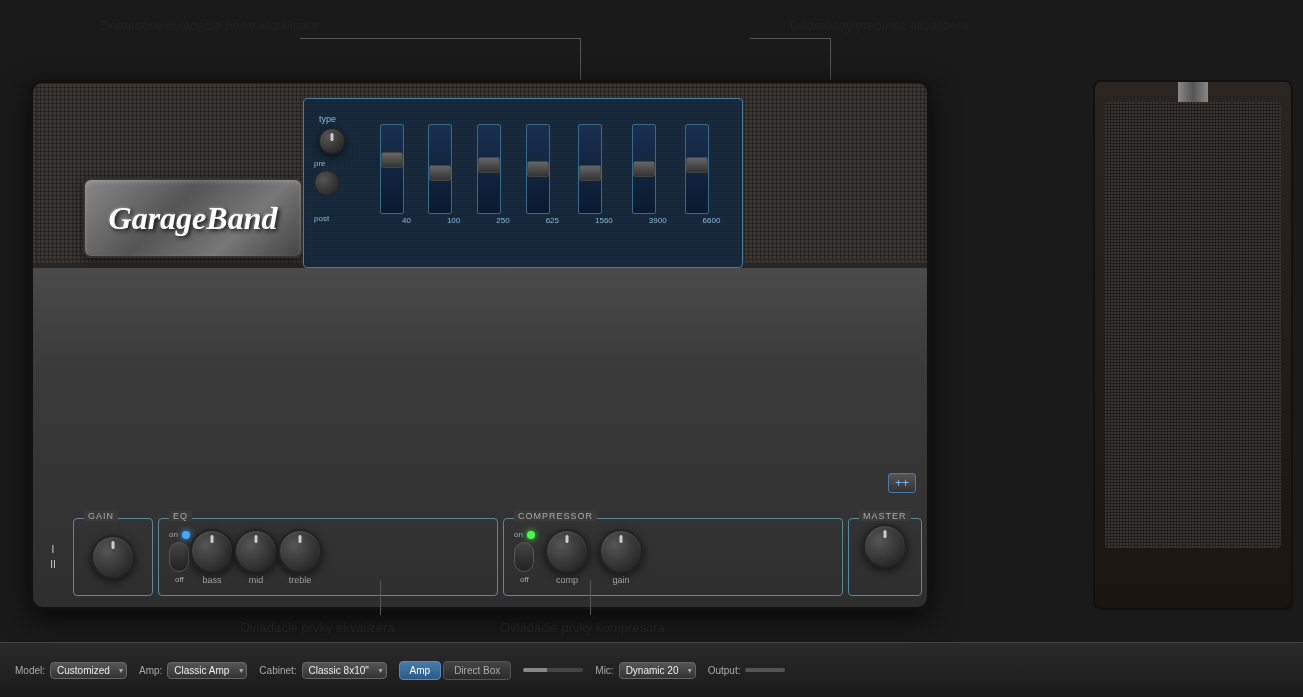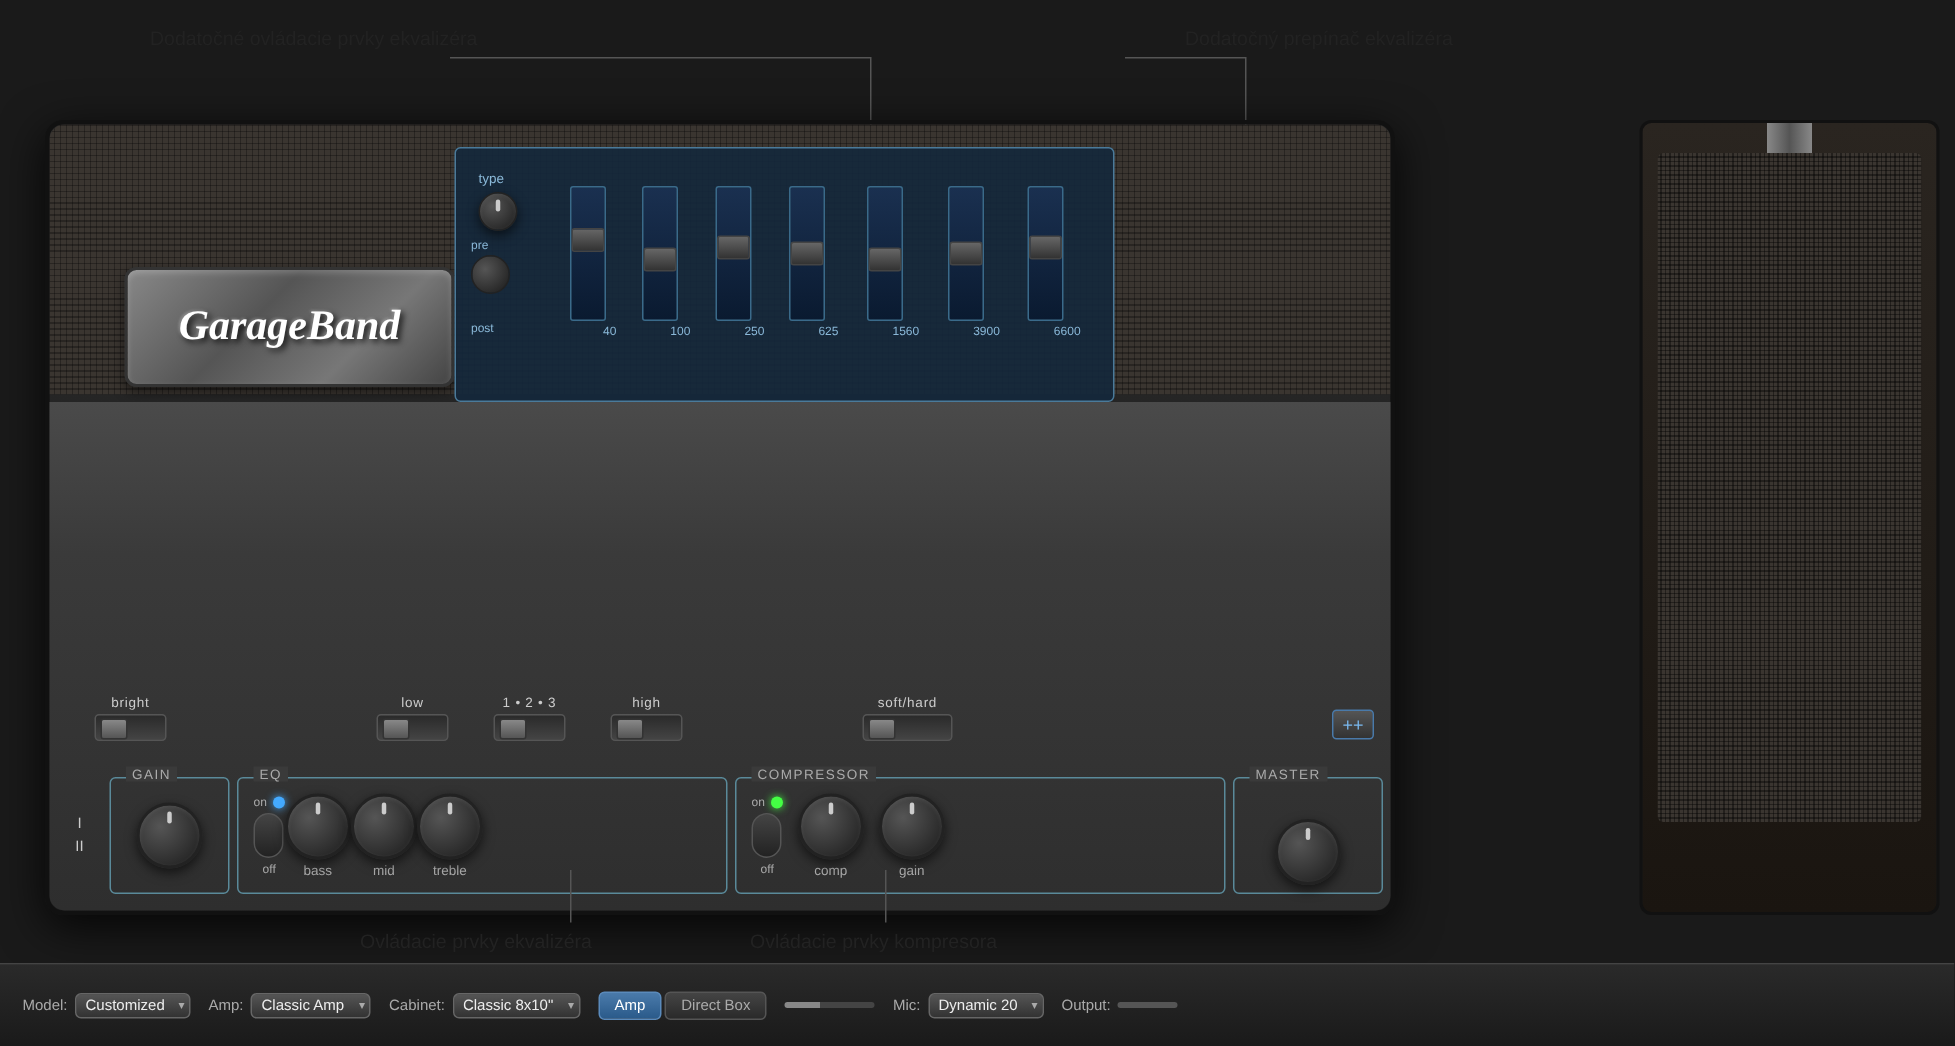--- a/index.html
+++ b/index.html
@@ -71,21 +71,21 @@
       border-radius: 8px;
       border: 2px solid #333;
       box-shadow: inset 0 2px 4px rgba(255,255,255,0.2), 0 3px 8px rgba(0,0,0,0.5);
       display: flex;
       align-items: center;
       justify-content: center;
     }
 
     .logo-text {
       font-family: Georgia, serif;
-      font-size: 28px;
+      font-size: 32px;
       font-style: italic;
       color: #fff;
       text-shadow: 2px 2px 4px rgba(0,0,0,0.8), -1px -1px 2px rgba(255,255,255,0.3);
       font-weight: bold;
       text-align: center;
     }
 
     
     .amp-panel {
       position: absolute;
@@ -536,44 +536,20 @@
         <div class="eq-slider-track">
           <div class="eq-slider-handle" style="top:45%;"></div>
         </div>
         <div class="eq-freq-label">6600</div>
       </div>
     </div>
   </div>
 
   <div class="amp-panel">
 
-    <div class="switch-row">
-      <div class="switch-group">
-        <div class="switch-label">bright</div>
-        <div class="toggle-switch"></div>
-      </div>
-      <div style="width:80px;"></div>
-      <div class="switch-group">
-        <div class="switch-label">low</div>
-        <div class="toggle-switch"></div>
-      </div>
-      <div class="switch-group">
-        <div class="switch-label">1 • 2 • 3</div>
-        <div class="toggle-switch"></div>
-      </div>
-      <div class="switch-group">
-        <div class="switch-label">high</div>
-        <div class="toggle-switch"></div>
-      </div>
-      <div style="width:60px;"></div>
-      <div class="switch-group">
-        <div class="switch-label">soft/hard</div>
-        <div class="toggle-switch" style="width:60px;"></div>
-      </div>
-    </div>
 
     <div class="plus-btn">++</div>
 
     <div style="position:absolute; top:250px; left:5px; right:5px; display:flex; gap:5px; align-items:stretch;">
 
       <div style="display:flex;flex-direction:column;align-items:center;justify-content:center;width:30px;gap:4px;color:#ccc;font-size:10px;">
         <span>I</span>
         <span>II</span>
       </div>
 
@@ -628,21 +604,21 @@
           <div class="knob"></div>
           <span class="knob-label">comp</span>
         </div>
 
         <div class="knob-group">
           <div class="knob"></div>
           <span class="knob-label">gain</span>
         </div>
       </div>
 
-      <div class="section-box" style="width:100px;display:flex;align-items:flex-end;justify-content:center;">
+      <div class="section-box" style="width:74px;display:flex;align-items:flex-start;justify-content:center;">
         <span class="section-label">MASTER</span>
         <div class="knob-group">
           <div class="knob"></div>
         </div>
       </div>
 
     </div>
 
   </div>
 </div>

